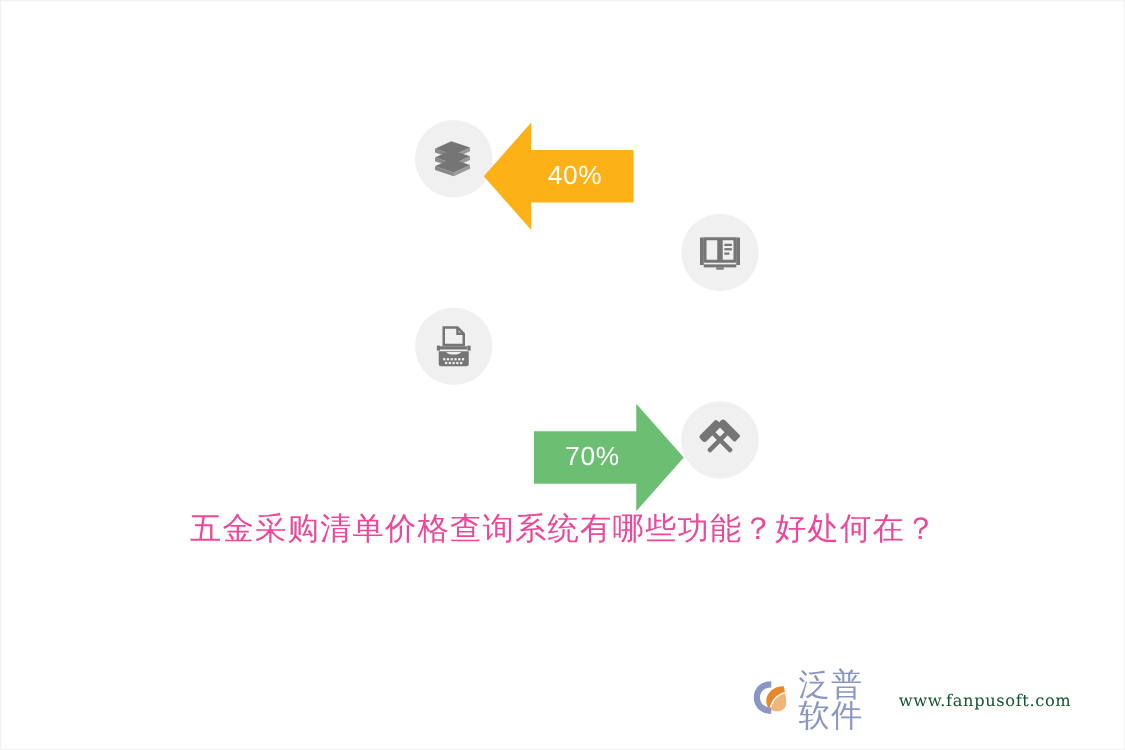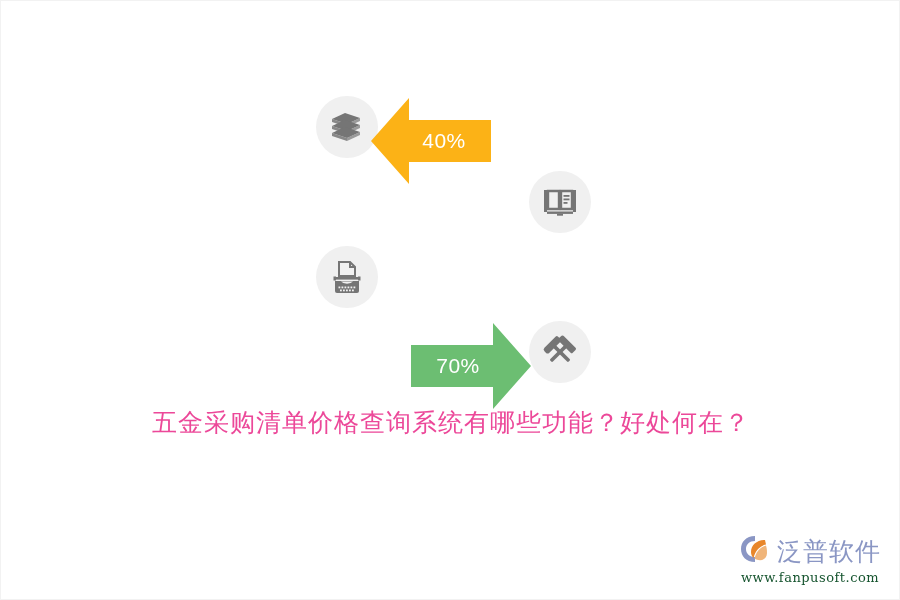--- a/index.html
+++ b/index.html
@@ -19,21 +19,21 @@
     height: 600px;
     background: #ffffff;
     box-sizing: border-box;
     border: 1px solid #f2f2f2;
     overflow: hidden;
   }
 
   
   #diagram {
     position: absolute;
-    left: 2px;
+    left: 18px;
     top: 0;
     width: 824px;
     height: 400px;
   }
 
   .row {
     position: absolute;
     height: 90px;
   }
 
@@ -88,22 +88,21 @@
     letter-spacing: 1px;
     white-space: nowrap;
   }
 
   
   #logo {
     position: absolute;
     right: 18px;
     bottom: 14px;
     display: flex;
-    flex-direction: column;
-    align-items: flex-start;
+    align-items: center;
   }
   #logo-row {
     display: flex;
     align-items: center;
   }
   #logo-mark { margin-right: 4px; }
   #logo-text {
     font-family: "DejaVu Serif", "Liberation Serif", serif;
     font-size: 25px;
     color: #8a96c4;

